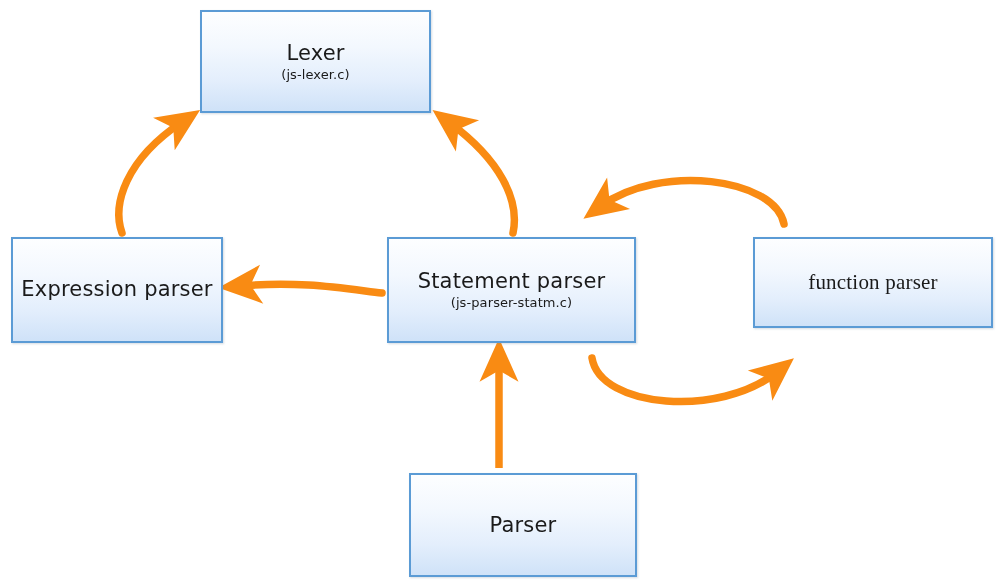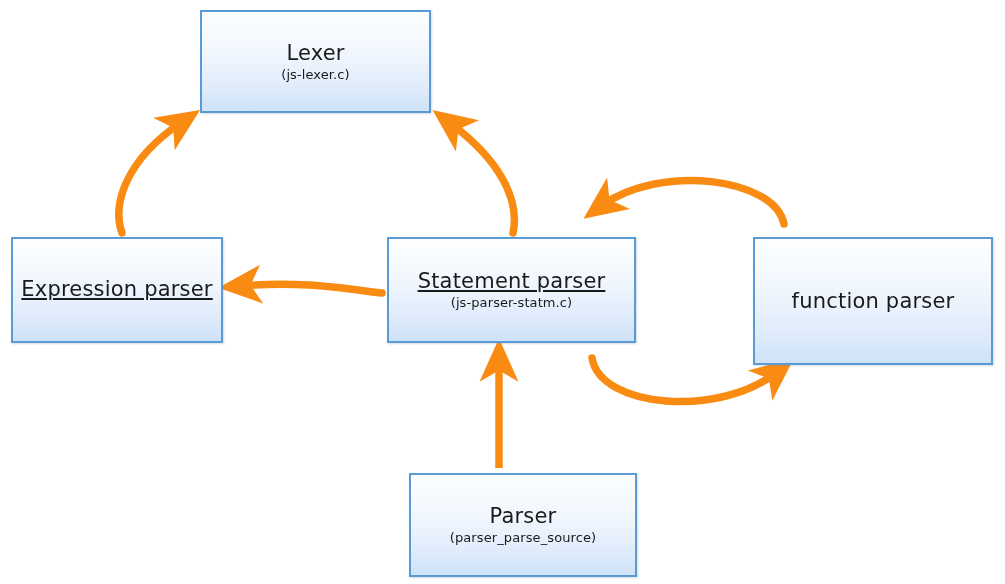--- a/index.html
+++ b/index.html
@@ -30,32 +30,31 @@
     line-height: 1.18;
   }
   .node .title {
     font-size: 21px;
     letter-spacing: 0.2px;
     white-space: nowrap;
   }
   .node .title.two-line {
     white-space: normal;
     line-height: 1.2;
-    text-decoration: underline;
   }
   .node .sub {
     font-size: 13px;
     letter-spacing: 0.1px;
     white-space: nowrap;
     margin-top: 1px;
   }
   #node-lexer   { left: 200px; top: 10px;  width: 231px; height: 103px; }
   #node-expr    { left: 11px;  top: 237px; width: 212px; height: 106px; }
   #node-statm   { left: 387px; top: 237px; width: 249px; height: 106px; }
-  #node-func    { left: 753px; top: 237px; width: 240px; height: 128px; }
+  #node-func    { left: 753px; top: 237px; width: 240px; height: 91px; font-family: Liberation Serif, serif; }
   #node-parser  { left: 385px; top: 473px; width: 228px; height: 104px; margin-left: 24px; }
 
   #edges {
     position: absolute;
     left: 0; top: 0;
     width: 1005px;
     height: 584px;
     pointer-events: none;
   }
 </style>
@@ -109,16 +108,15 @@
     <div class="title two-line">Statement parser</div>
     <div class="sub">(js-parser-statm.c)</div>
   </div>
 
   <div class="node" id="node-func">
     <div class="title">function parser</div>
   </div>
 
   <div class="node" id="node-parser">
     <div class="title">Parser</div>
-    <div class="sub">(parser_parse_source)</div>
   </div>
 
 </div>
 
 </body></html>

